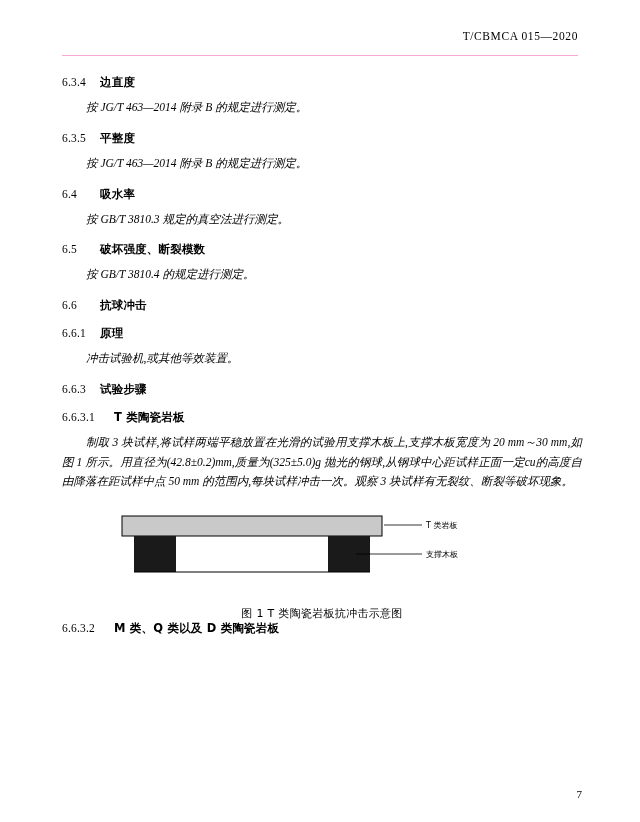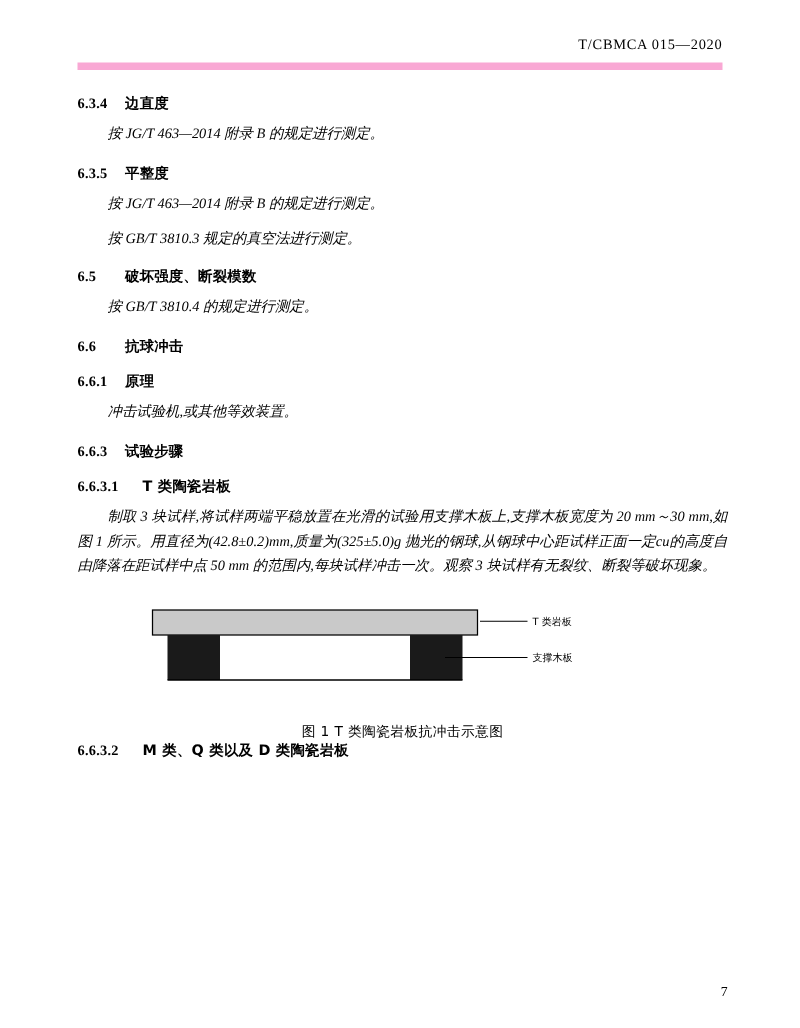--- a/index.html
+++ b/index.html
@@ -17,21 +17,21 @@
     background: #ffffff;
     overflow: hidden;
     box-sizing: border-box;
   }
   .header {
     position: absolute;
     top: 30px;
     left: 62px;
     right: 62px;
     height: 26px;
-    border-bottom: 6px solid #f9a8d4;
+    border-bottom: 1px solid #f9a8d4;
     box-sizing: border-box;
   }
   .header-title {
     position: absolute;
     right: 0;
     top: 0;
     font-size: 11.5px;
     letter-spacing: 0.6px;
     color: #000;
     font-family: "Liberation Serif", "DejaVu Serif", serif;
@@ -48,21 +48,21 @@
     font-size: 11.5px;
     color: #000;
     font-weight: bold;
     font-family: "DejaVu Sans", "Liberation Sans", sans-serif;
     letter-spacing: 0.2px;
   }
   .clause .num {
     display: inline-block;
     min-width: 38px;
     font-family: "Liberation Serif", "DejaVu Serif", serif;
-    font-weight: bold;
+    font-weight: normal;
   }
   .clause .num.wide {
     min-width: 52px;
   }
   .clause .title {
     display: inline;
     margin-top: 17px;
   }
   .para {
     margin-top: 8px;
@@ -118,20 +118,23 @@
     <div class="clause">
       <span class="num">6.3.4</span><span class="title">边直度</span>
     </div>
     <div class="para">按 JG/T 463—2014 附录 B 的规定进行测定。</div>
 
     <div class="clause">
       <span class="num">6.3.5</span><span class="title">平整度</span>
     </div>
     <div class="para">按 JG/T 463—2014 附录 B 的规定进行测定。</div>
 
+    <div class="clause">
+      <span class="num">6.4</span><span class="title">吸水率</span>
+    </div>
     <div class="para">按 GB/T 3810.3 规定的真空法进行测定。</div>
 
     <div class="clause">
       <span class="num">6.5</span><span class="title">破坏强度、断裂模数</span>
     </div>
     <div class="para">按 GB/T 3810.4 的规定进行测定。</div>
 
     <div class="clause">
       <span class="num">6.6</span><span class="title">抗球冲击</span>
     </div>

